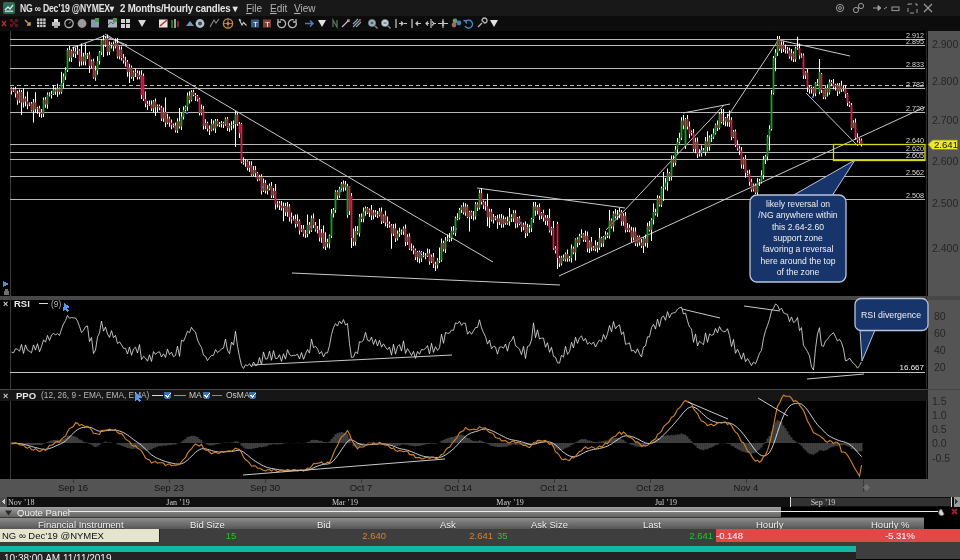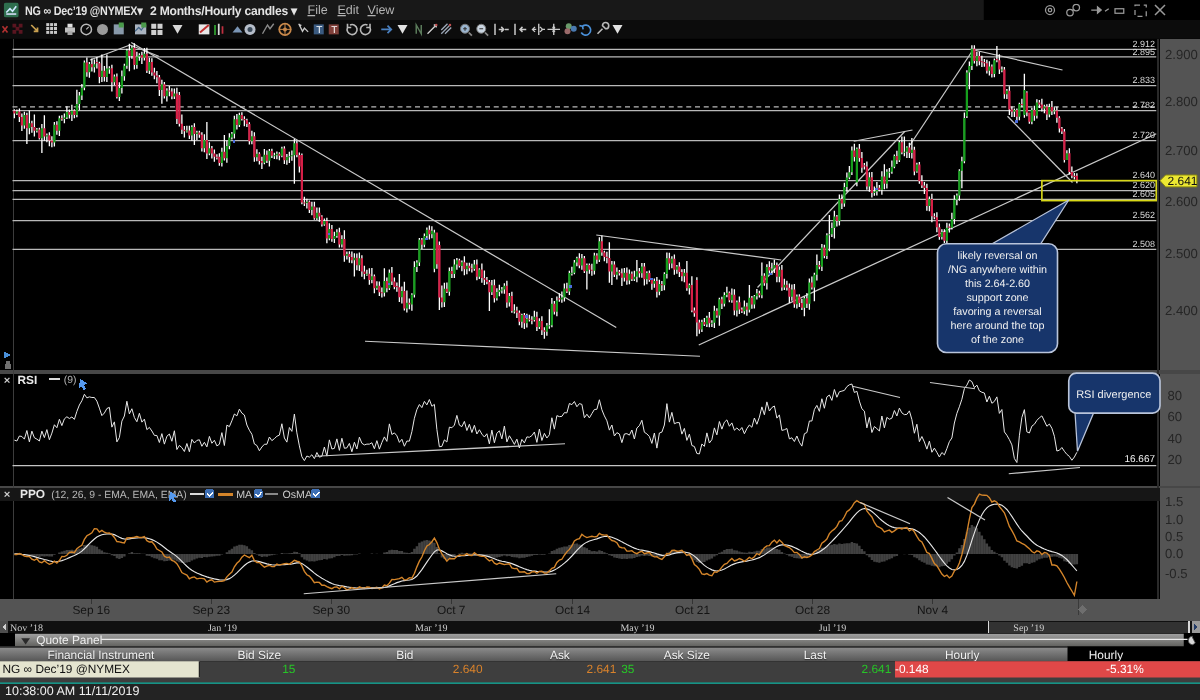--- a/index.html
+++ b/index.html
@@ -1,26 +1,26 @@
 <!DOCTYPE html>
 <html><head><meta charset="utf-8"><style>
 *{margin:0;padding:0;box-sizing:border-box}
 html,body{width:960px;height:560px;background:#000;overflow:hidden;font-family:"Liberation Sans",sans-serif}
 .abs{position:absolute}
-#titlebar{position:absolute;left:0;top:0;width:787px;height:16px;background:#181818}
+#titlebar{position:absolute;left:0;top:0;width:960px;height:16px;background:#181818}
 #titlebar .t{position:absolute;top:2.5px;font-size:10px;font-weight:bold;color:#e4e4e4;letter-spacing:-0.2px}
 #titlebar .m{position:absolute;top:3px;font-size:10px;color:#b4b4b4}
 #titlebar .m u{text-decoration:underline}
 #toolbar{position:absolute;left:0;top:16px;width:960px;height:15px;background:#0c0c0c}
-#quotehdr{position:absolute;left:12px;top:506.5px;width:935px;height:10.5px;background:linear-gradient(#a0a0a0,#62625f);}
-#tblhdr{position:absolute;left:0;top:517px;width:854px;height:12px;background:linear-gradient(#8c8c8c,#565656);border-top:1px solid #3a3a3a}
+#quotehdr{position:absolute;left:0;top:506.5px;width:781px;height:10.5px;background:linear-gradient(#a0a0a0,#62625f);}
+#tblhdr{position:absolute;left:0;top:517px;width:924px;height:12px;background:linear-gradient(#8c8c8c,#565656);border-top:1px solid #3a3a3a}
 #tblhdr div{position:absolute;top:0.5px;font-size:9.5px;color:#f2f2f2;text-shadow:0 1px 1px #00000088}
 #row{position:absolute;left:0;top:529px;width:960px;height:30px;background:#3e3e3e}
 #row div{position:absolute;top:0.5px;font-size:9.5px}
-#statusbar{position:absolute;left:0;top:546px;width:960px;height:14px;background:#232323;border-top:1px solid #14b8a6}
+#statusbar{position:absolute;left:0;top:546px;width:856px;height:14px;background:#232323;border-top:6px solid #14b8a6}
 #statusbar span{position:absolute;left:4px;top:1px;font-size:10px;color:#efefef}
 </style></head>
 <body>
 <svg width="960" height="560" viewBox="0 0 960 560" style="position:absolute;left:0;top:0" shape-rendering="crispEdges" text-rendering="optimizeSpeed">
 <rect x="0" y="31" width="960" height="475" fill="#000"></rect>
 <rect x="928" y="31" width="32" height="448" fill="#545454"></rect>
 <rect x="0" y="479" width="960" height="18" fill="#545454"></rect>
 <rect x="0" y="497" width="960" height="9.5" fill="#101010"></rect>
 <rect x="0" y="296" width="960" height="3.5" fill="#474747"></rect>
 <rect x="0" y="388.5" width="960" height="1.5" fill="#474747"></rect>

